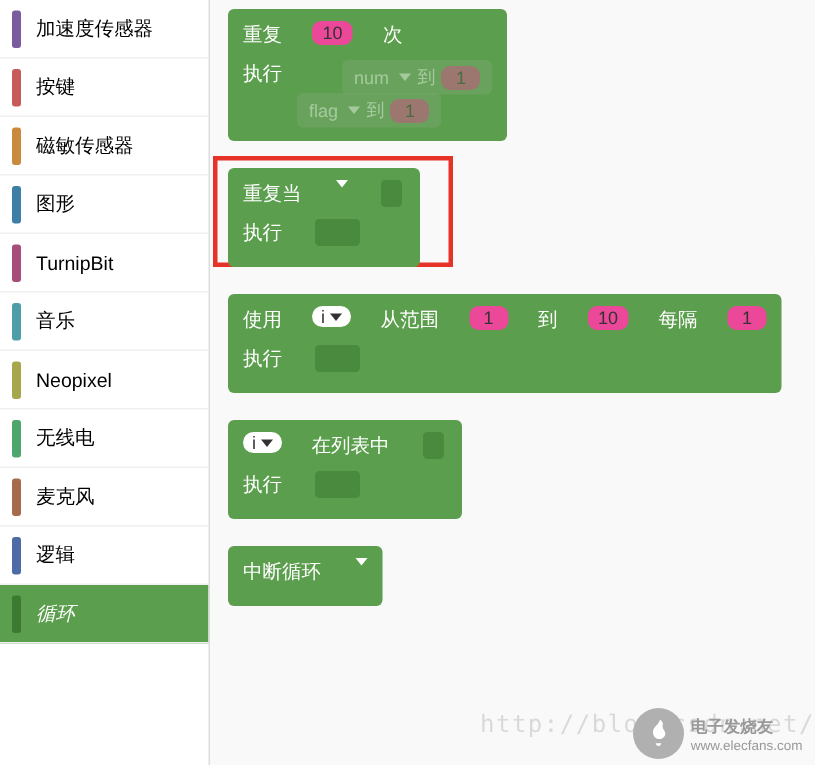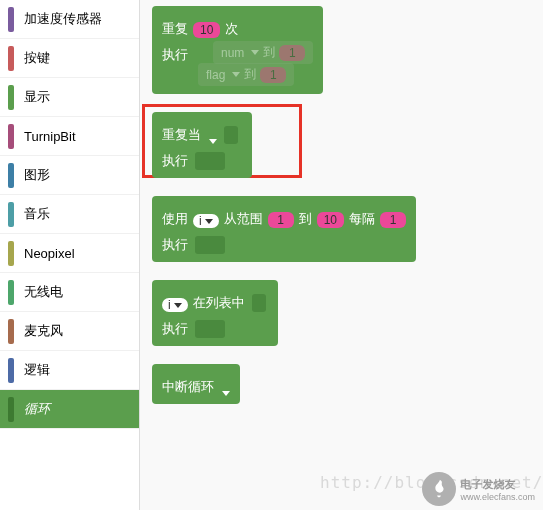--- a/index.html
+++ b/index.html
@@ -4,21 +4,21 @@
   <style>
     * { margin: 0; padding: 0; box-sizing: border-box; }
     body { font-family: "Microsoft YaHei", sans-serif; font-size: 13px; background: #f5f5f5; width: 543px; height: 510px; overflow: hidden; }
     .container { display: flex; width: 100%; height: 100%; }
     .sidebar { width: 140px; background: #fff; border-right: 1px solid #ddd; overflow-y: auto; }
     .cat { display: flex; align-items: center; height: 39px; padding-left: 8px; cursor: pointer; border-bottom: 1px solid #f0f0f0; position: relative; }
     .cat.active { background: #5b9e4d; color: #fff; font-style: italic; }
     .cat .bar { width: 6px; height: 25px; border-radius: 2px; margin-right: 10px; }
     .workspace { flex: 1; background: #f9f9f9; padding: 6px 12px; position: relative; }
     .block { background: #5b9e4d; border-radius: 4px; color: #fff; padding: 6px 10px; margin-bottom: 18px; display: inline-block; font-size: 13px; position: relative; }
-    .block .row { display: flex; align-items: flex-end; gap: 5px; margin: 2px 0; height: 24px; }
+    .block .row { display: flex; align-items: flex-start; gap: 20px; margin: 2px 0; height: 24px; }
     .notch { display: inline-block; width: 14px; height: 18px; background: #4a8a3e; border-radius: 3px; margin: 0 2px; vertical-align: middle; }
     .slot { background: #ec4899; color: #333; border-radius: 6px; padding: 1px 7px; min-width: 26px; text-align: center; display: inline-block; font-size: 12px; }
     .ghosted { opacity: 0.45; }
     .ghost-block { background: #7aa970; border-radius: 4px; padding: 3px 8px; display: inline-flex; align-items: center; gap: 4px; font-size: 12px; }
     .highlight { position: absolute; border: 3px solid #e63227; pointer-events: none; }
     .dd { display: inline-block; width: 0; height: 0; border-left: 4px solid transparent; border-right: 4px solid transparent; border-top: 5px solid #fff; vertical-align: middle; margin-left: 3px; }
     .dd.dark { border-top-color: #333; }
     .pill { background: #fff; color: #333; border-radius: 10px; padding: 0 6px; font-size: 12px; display: inline-flex; align-items: center; }
     .footer-logo { position: absolute; bottom: 4px; right: 8px; display: flex; align-items: center; color: #fff; background: rgba(0,0,0,0); font-size: 11px; }
     .logo-circle { width: 34px; height: 34px; border-radius: 50%; background: #b0b0b0; display: flex; align-items: center; justify-content: center; margin-right: 4px; }
@@ -31,30 +31,30 @@
   <div class="sidebar">
     <div class="cat">
         <span class="bar" style="background:#7a5c9e"></span>
         <span>加速度传感器</span>
       </div>
     <div class="cat">
         <span class="bar" style="background:#c75b5b"></span>
         <span>按键</span>
       </div>
     <div class="cat">
-        <span class="bar" style="background:#5b9e4d"></span>
-        <span>显示</span>
+        <span class="bar" style="background:#c98a3d"></span>
+        <span>磁敏传感器</span>
+      </div>
+    <div class="cat">
+        <span class="bar" style="background:#3d7fa6"></span>
+        <span>图形</span>
       </div>
     <div class="cat">
         <span class="bar" style="background:#a64d7a"></span>
         <span>TurnipBit</span>
-      </div>
-    <div class="cat">
-        <span class="bar" style="background:#3d7fa6"></span>
-        <span>图形</span>
       </div>
     <div class="cat">
         <span class="bar" style="background:#4d9ea6"></span>
         <span>音乐</span>
       </div>
     <div class="cat">
         <span class="bar" style="background:#a6a64d"></span>
         <span>Neopixel</span>
       </div>
     <div class="cat">

